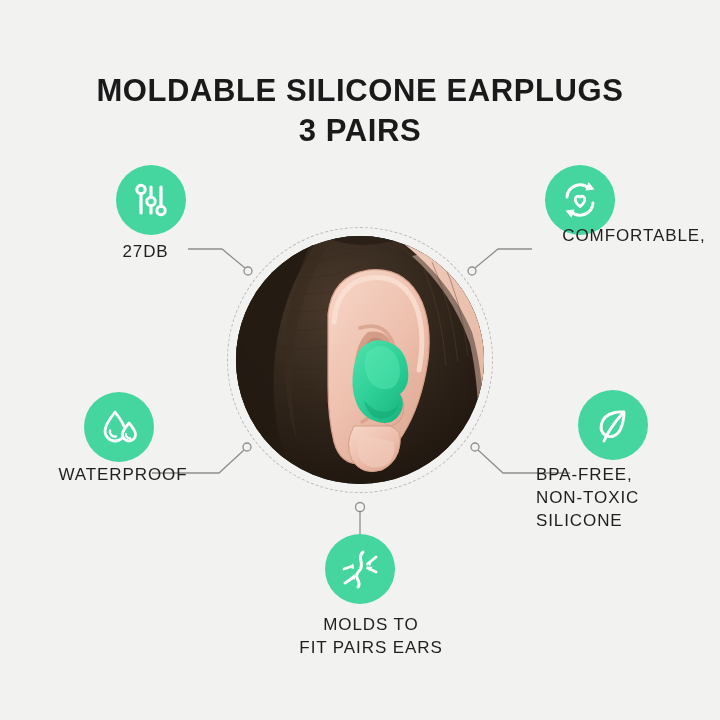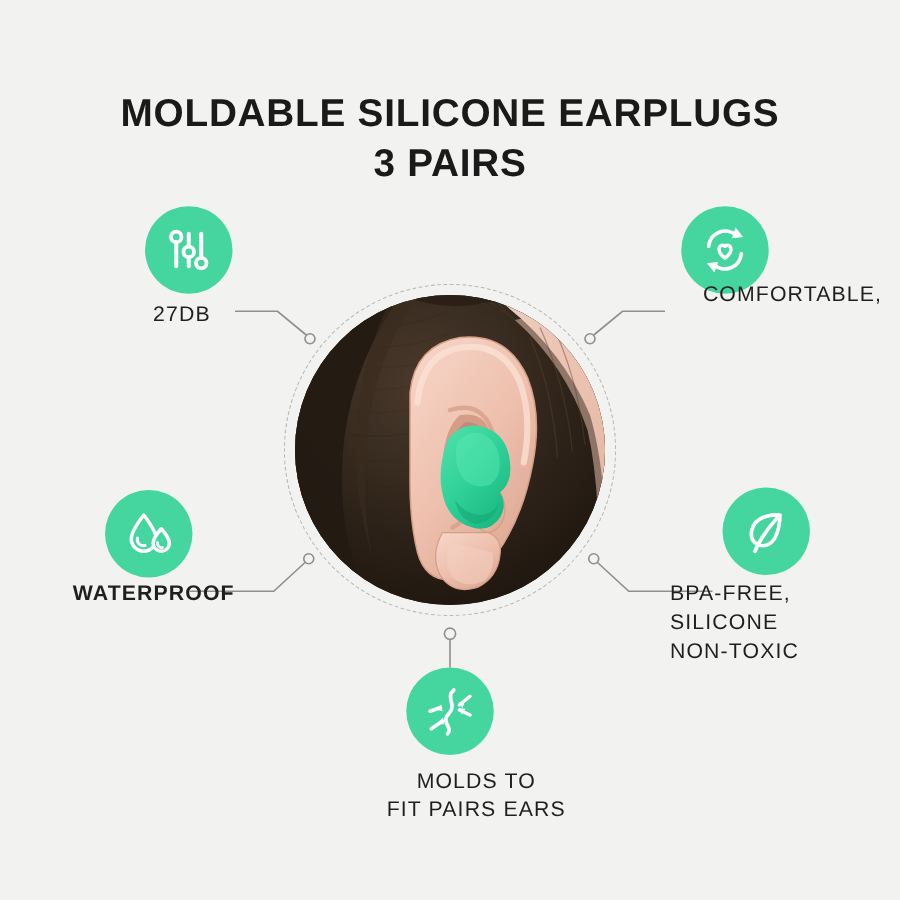--- a/index.html
+++ b/index.html
@@ -95,23 +95,23 @@
     font-family: "Liberation Sans", sans-serif;
     font-size: 17px;
     font-weight: normal;
     letter-spacing: 0.9px;
     line-height: 23px;
     white-space: nowrap;
     padding-left: 24px;
   }
   .label-noise   { left: 0px;   top: 240px; width: 243px; text-align: center; }
   .label-comfort { left: 500px; top: 224px; width: 220px; text-align: center; }
-  .label-water   { left: 0px;   top: 463px; width: 198px; text-align: center; font-weight: bold; }
+  .label-water   { left: 0px;   top: 463px; width: 198px; text-align: center; }
   .label-bpa     { left: 512px; top: 463px; width: 180px; text-align: left; }
-  .label-molds   { left: 242px; top: 613px; width: 230px; text-align: center; }
+  .label-molds   { left: 232px; top: 613px; width: 230px; text-align: center; }
 
   
   .connectors {
     position: absolute;
     left: 0;
     top: 0;
     width: 720px;
     height: 720px;
     pointer-events: none;
   }
@@ -297,22 +297,22 @@
   <div class="feat-icon icon-bpa">
     <span>
       <svg width="40" height="40" viewBox="0 0 40 40">
         <path d="M31,7 C31,7 12,5 8.5,19 C6,29.5 16,34 22.5,30 C31,25 31,7 31,7 Z" fill="none" stroke="#ffffff" stroke-width="2.9" stroke-linejoin="round"></path>
         <path d="M29,9 C22,17 15,26 11,36" fill="none" stroke="#ffffff" stroke-width="2.9" stroke-linecap="round"></path>
       </svg>
     </span>
   </div>
   <div class="feat-label label-bpa">
     <div>BPA-FREE,</div>
+    <div>NON-TOXIC</div>
     <div>SILICONE</div>
-    <div>NON-TOXIC</div>
   </div>
 
   <div class="feat-icon icon-molds">
     <span>
       <svg width="42" height="42" viewBox="0 0 42 42">
         <path d="M24,4 C17,10 27,16 20,23 C13,30 24,34 19,39" fill="none" stroke="#ffffff" stroke-width="3" stroke-linecap="round"></path>
         <g stroke="#ffffff" stroke-width="2.8" stroke-linecap="round" fill="none">
           <line x1="37" y1="9" x2="28.5" y2="16"></line>
           <line x1="37" y1="24" x2="28.5" y2="20"></line>
           <line x1="5" y1="21" x2="13.5" y2="18"></line>

